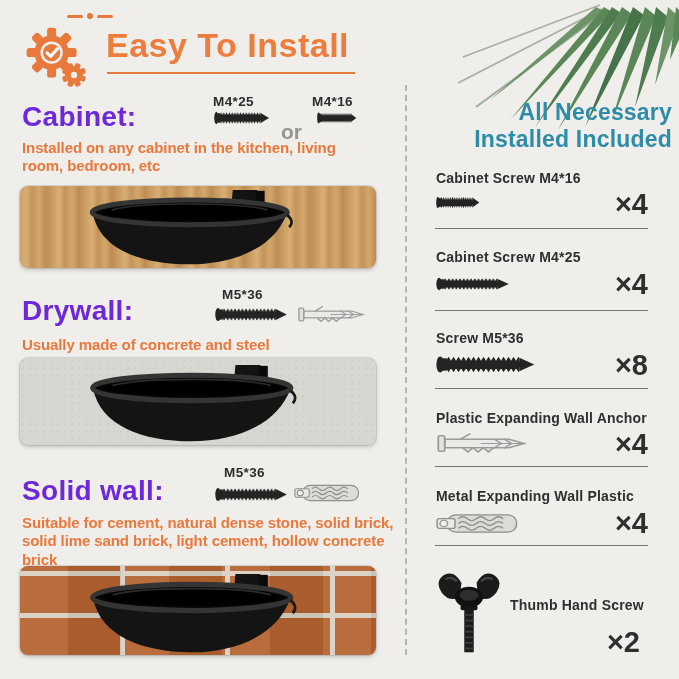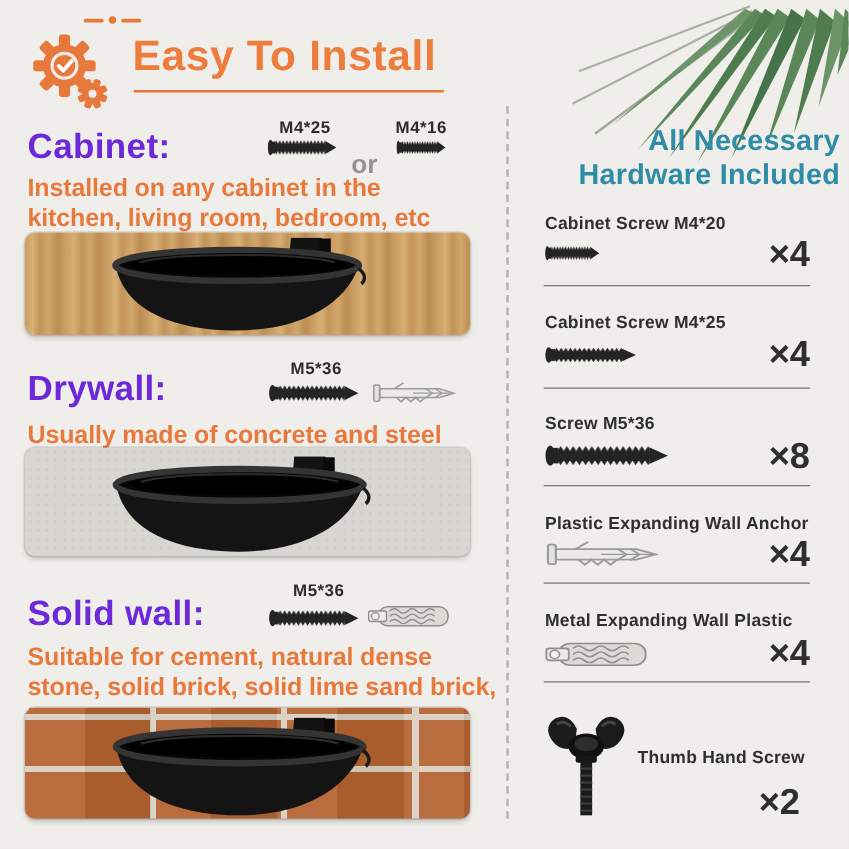--- a/index.html
+++ b/index.html
@@ -14,23 +14,23 @@
   
   .dash-dot{left:67px; top:13px; display:flex; align-items:center; gap:4px;}
   .dash-dot .bar{width:16px; height:3px; border-radius:2px; background:#e8793c;}
   .dash-dot .dot{width:6px; height:6px; border-radius:50%; background:#e8793c;}
   .gear-wrap{left:26px; top:27px; width:64px; height:64px;}
   .page-title{left:106px; top:26px; font-size:34px; font-weight:700; color:#ec7d3d; letter-spacing:.5px;text-align:center;}
   .title-underline{left:107px; top:72px; width:248px; height:2px; background:#e8793c;}
 
   
   .sec-heading{font-size:28px; font-weight:700; color:#6d28d9; letter-spacing:.3px;}
-  .screw-size-label{font-size:13.5px; font-weight:700; color:#2c2c2c; letter-spacing:.4px; text-align:center;}
+  .screw-size-label{font-size:13.5px; font-weight:700; color:#2c2c2c; letter-spacing:.4px; }
   .or-label{font-size:21px; font-weight:700; color:#969390;}
-  .sec-desc{font-size:20px; font-weight:700; color:#e8793c; line-height:1.22; letter-spacing:-.1px;}
+  .sec-desc{font-size:15px; font-weight:700; color:#e8793c; line-height:1.22; letter-spacing:-.1px;}
 
   .photo{border-radius:8px; overflow:hidden;
          box-shadow:0 0 0 1px rgba(0,0,0,.10), 0 2px 4px rgba(0,0,0,.18);}
   .photo-wood{left:20px; top:186px; width:356px; height:82px;
     background:repeating-linear-gradient(90deg,
       #cb9f66 0px,#d8af76 6px,#c49459 12px,#d2a76c 19px,#bd8d52 26px,#cb9f66 33px);}
   .photo-drywall{left:20px; top:358px; width:356px; height:87px;
     background:#d8d6d1;
     background-image:radial-gradient(#ceccC7 1px, transparent 1px);
     background-size:7px 7px;}
@@ -250,24 +250,24 @@
       <path d="M612 105 L645 -8 L656 1 Z" fill="#5b8758"></path>
       <path d="M635 92 L656 -8 L668 2 Z" fill="#4e7c4e"></path>
       <path d="M655 70 L668 -8 L680 3 Z" fill="#6d9468"></path>
       <path d="M670 45 L676 -8 L688 4 Z" fill="#5b8758"></path>
       <path d="M678 22 L682 -8 L694 4 Z" fill="#47734a"></path>
     </g>
   </svg>
 
   <div class="abs hw-title">
     <div>All Necessary</div>
-    <div>Hardware Included</div>
-  </div>
-
-  <div class="abs hw-label hw1-label">Cabinet Screw M4*20</div>
+    <div>Installed Included</div>
+  </div>
+
+  <div class="abs hw-label hw1-label">Cabinet Screw M4*16</div>
   <svg class="hw-icon hw1-icon">
       <use href="#screw" width="44" height="15"></use>
     </svg>
   <div class="abs hw-count hw1-count">×4</div>
   <div class="abs hw-divider hw-div1"></div>
 
   <div class="abs hw-label hw2-label">Cabinet Screw M4*25</div>
   <svg class="hw-icon hw2-icon">
       <use href="#screw" width="74" height="16"></use>
     </svg>

